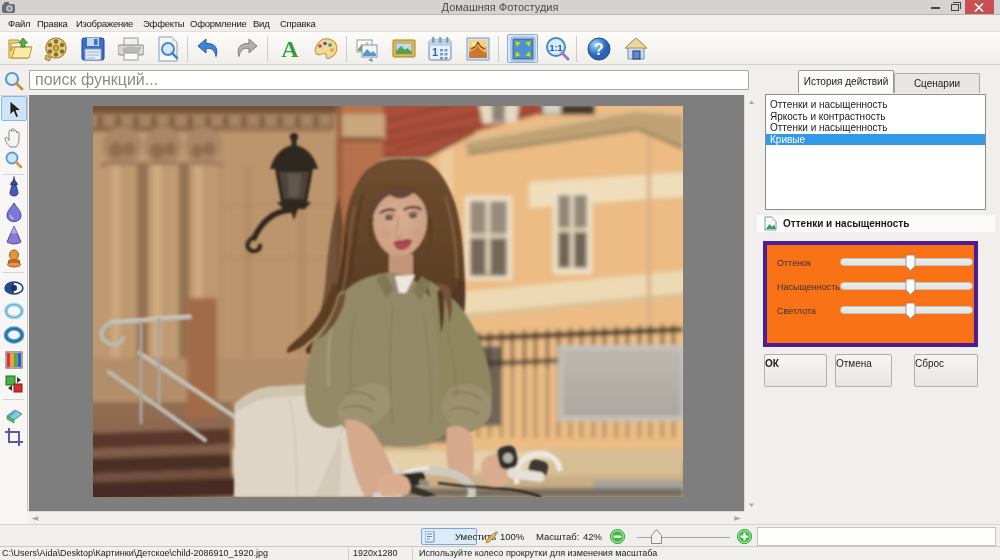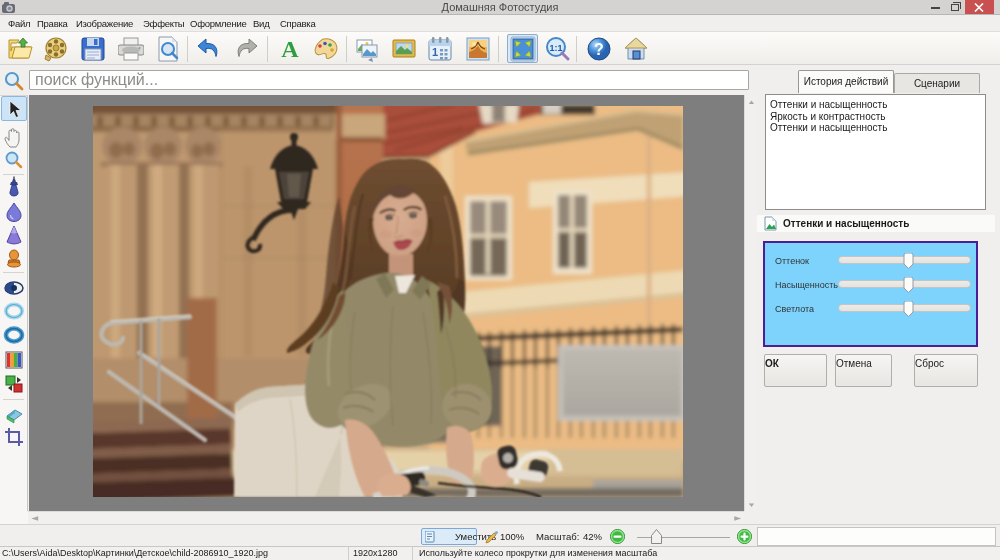--- a/index.html
+++ b/index.html
@@ -47,21 +47,21 @@
 
 #rpanel { left:757px; top:65px; width:243px; height:459px; background:#f0efed; }
 .tab { position:absolute; font-size:10px; color:#222; text-align:center;margin-left:40px; }
 #tab1 { left:1px; top:5px; width:96px; height:23px; background:#fbfbfa; border:1px solid #98968f; border-bottom:none; border-radius:2px 2px 0 0; line-height:22px; }
 #tab2 { left:97px; top:8px; width:86px; height:20px; background:#e8e6e3; border:1px solid #aaa8a3; border-bottom:none; border-radius:2px 2px 0 0; line-height:19px; }
 #histbox { left:8px; top:29px; width:221px; height:116px; background:#fff; border:1px solid #8e8c89; font-size:10px; color:#1a1a1a; }
 #histbox { padding-top:4px; } #histbox div { padding:0 0 0 4px; height:11.5px; line-height:11.5px; white-space:nowrap; overflow:hidden;}
 #histbox .sel { background:#3399e6; color:#fff; }
 #sechead { left:0; top:150px; width:238px; height:17px; background:#fafaf8; }
 #sechead b { position:absolute; left:26px; top:3px; font-size:10px; color:#1a1a1a; }
-#sliderbox { left:6px; top:176px; width:215px; height:106px; background:#7dd3fc; border:2px solid #4c1d95; }
+#sliderbox { left:6px; top:176px; width:215px; height:106px; background:#f97316; border:4px solid #4c1d95; }
 .slabel { position:absolute; left:10px; font-size:9px; color:#333; }
 .strack { position:absolute; left:73px; width:133px; height:8px; background:linear-gradient(#ececea,#e2e2e0); border:1px solid #c6c4c1; border-radius:4px; }
 .sthumb { position:absolute; left:138px; width:11px; height:16px; }
 .pbtn { position:absolute; top:289px; height:33px; background:linear-gradient(#f6f5f3,#e8e6e3); border:1px solid #b0aeab; border-radius:2px; font-size:10px; color:#1a1a1a; text-align:left; line-height:17px; }
 
 
 #statusbar { left:0; top:524px; width:1000px; height:22px; background:#f0efed; border-top:1px solid #d5d3d0; }
 #fitbtn { left:421px; top:3px; width:56px; height:17px; background:#dcebf8; border:1px solid #7da7d8; border-radius:2px; font-size:9.5px; color:#1a1a1a; line-height:15px; text-align:left; padding-left:33px;}
 .sbtext { position:absolute; top:6px; font-size:9.5px; color:#1a1a1a; }
 #zoomline { left:637px; top:12px; width:93px; height:1px; background:#a8a6a3; }
@@ -628,20 +628,21 @@
   <div class="abs sarrow" style="left:735px;top:514px">▶</div>
   <div class="abs" id="blcorner"></div>
 
   <div class="abs" id="rpanel">
     <div class="tab" id="tab1">История действий</div>
     <div class="tab" id="tab2">Сценарии</div>
     <div class="abs" id="histbox">
       <div>Оттенки и насыщенность</div>
       <div>Яркость и контрастность</div>
       <div>Оттенки и насыщенность</div>
+      <div class="sel">Кривые</div>
     </div>
     <div class="abs" id="sechead">
       <svg style="position:absolute;left:7px;top:1px" width="13" height="15" viewBox="0 0 13 15">
         <path d="M1,1 h7 l4,4 v9 h-11 z" fill="#fff" stroke="#7a9ab0" stroke-width="1"></path>
         <path d="M8,1 l4,4 h-4 z" fill="#cfe0ea"></path>
         <path d="M2,13 l3.5-5 l2.5,3 l2-2.5 l2,4.5 z" fill="#2e9e4f"></path>
       </svg>
       <b>Оттенки и насыщенность</b>
     </div>
     <div class="abs" id="sliderbox">

